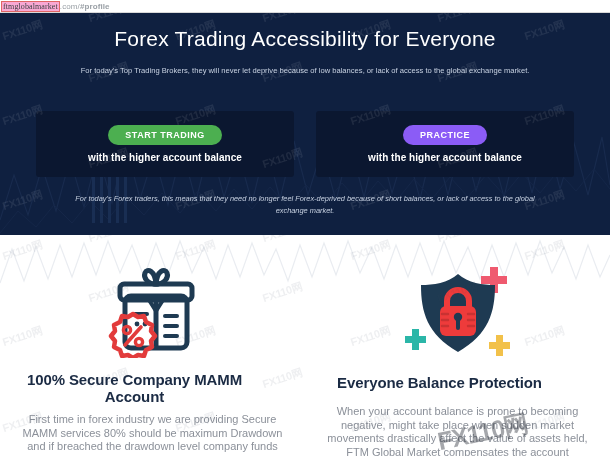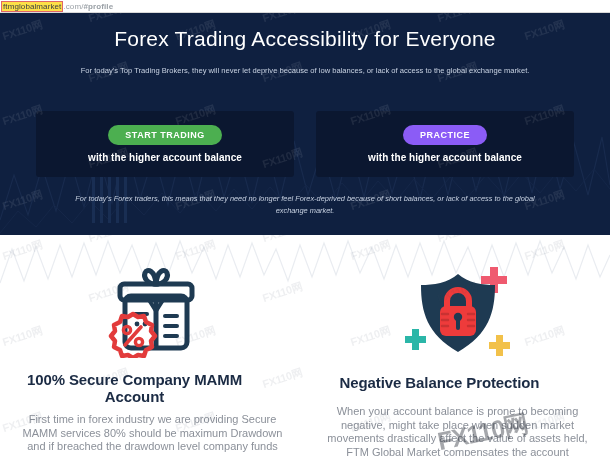--- a/index.html
+++ b/index.html
@@ -19,24 +19,25 @@
     z-index: 40;
   }
   .url-text {
     font-size: 8px; color: #9aa0a6; letter-spacing: .1px;
     white-space: nowrap; line-height: 11px;
   }
   .url-host {
     display: inline-block;
     color: #3c4043;
     border: 1px solid #e06666;
-    background: #fde047;
+    background: #f9a8d4;
     padding: 0 1px;
     margin-right: 0px;
     line-height: 9px;
+    font-family: Liberation Serif, serif;
   }
   .url-rest { color: #9aa0a6; }
   .url-frag { color: #9aa0a6; font-weight: bold; }
 
   
   .hero {
     position: absolute; top: 13px; left: 0; width: 610px; height: 222px;
     background: #0f2040;
     overflow: hidden;
   }
@@ -278,21 +279,21 @@
             <g stroke="#c93232" stroke-width="2.4" stroke-linecap="round">
               <path d="M39,50 h6"></path>
                 <path d="M39,56 h6"></path>
                 <path d="M39,62 h6"></path>
               <path d="M65,50 h6"></path>
                 <path d="M65,56 h6"></path>
                 <path d="M65,62 h6"></path>
             </g>
           </svg>
         </div>
-        <div class="feat-title one-line">Negative Balance Protection</div>
+        <div class="feat-title one-line">Everyone Balance Protection</div>
         <div class="feat-body higher">When your account balance is prone to becoming negative, might take place when sudden market movements drastically affect the value of assets held, FTM Global Market compensates the account</div>
       </div>
 
     </div>
 
     <div class="wm-layer">
       <div class="wm wm-light" style="left:2px;  top:8px;">FX110网</div>
       <div class="wm wm-light" style="left:2px;  top:94px;">FX110网</div>
       <div class="wm wm-light" style="left:2px;  top:180px;">FX110网</div>
       <div class="wm wm-light" style="left:88px; top:-10px;">FX110网</div>

